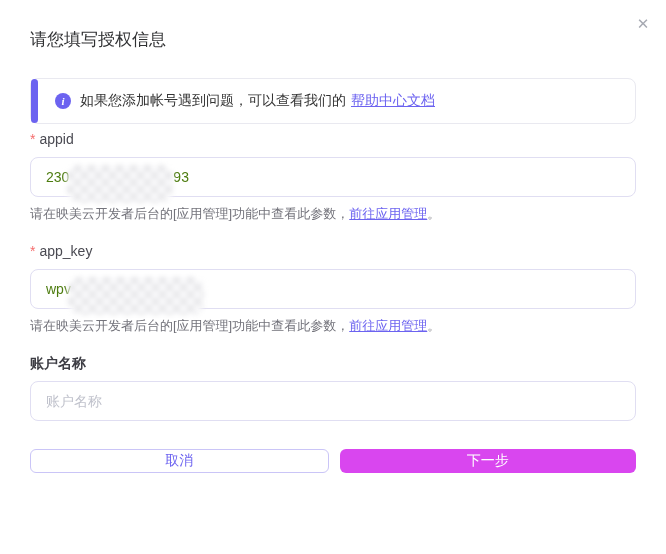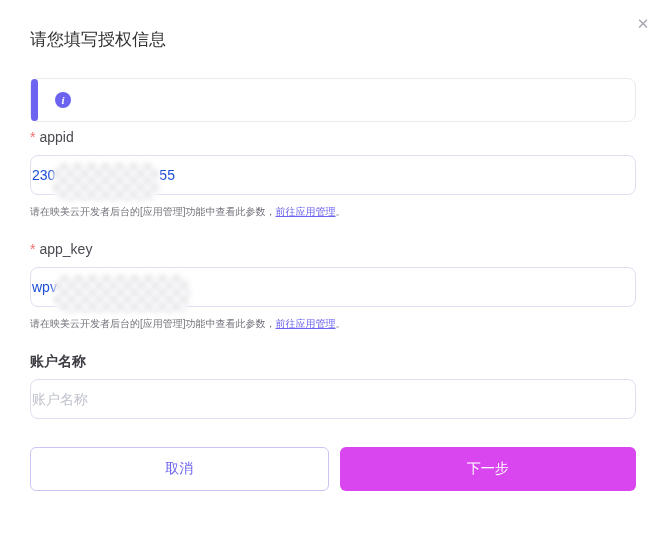--- a/index.html
+++ b/index.html
@@ -84,23 +84,23 @@
   }
   .field-label.bold { font-weight: 600; color: #3d3d44; }
   .req-mark { color: #F56C6C; margin-right: 4px; }
   .input-box {
     margin-top: 9px;
     height: 40px;
     border: 1px solid #e0def2;
     border-radius: 8px;
     display: flex;
     align-items: center;
-    padding: 0 1px;
+    padding: 0 15px;
     font-size: 14px;
-    color: #1d4ed8;
+    color: #4d7c0f;
     width: 100%;
     background: #fff;
   }
   input.input-box {
     outline: none;
   }
   input.input-box::placeholder { color: #c0c2cc; }
   .redact-blob {
     display: inline-block;
     border-radius: 12px;
@@ -110,32 +110,32 @@
     background:
       repeating-conic-gradient(#e7e7ea 0% 25%, #fbfbfc 0% 50%);
     background-size: 14px 14px;
     filter: blur(2.5px);
     z-index: 2;
   }
   .redact-appid { width: 106px; margin: 0 0 0 -2px; }
   .redact-appkey { width: 136px; margin-left: -3px; }
   .helper-text {
     margin-top: 8px;
-    font-size: 10px;
+    font-size: 13px;
     color: #73737b;
     line-height: 18px;
   }
   .footer {
     display: flex;
     gap: 11px;
     margin-top: 28px;
   }
   .btn {
     flex: 1;
-    height: 44px;
+    height: 24px;
     border-radius: 6px;
     font-size: 14px;
     display: flex;
     align-items: center;
     justify-content: center;
     cursor: pointer;
     font-family: "Liberation Sans", sans-serif;
   }
   .btn-cancel {
     background: #fff;
@@ -153,28 +153,29 @@
 
 <div class="close-btn">✕</div>
 
 <div class="modal-body">
 
   <div class="dialog-title">请您填写授权信息</div>
 
   <div class="banner">
     <span class="banner-accent"></span>
     <span class="info-circle">i</span>
+    <span><span>如果您添加帐号遇到问题，可以查看我们的</span><a class="link">帮助中心文档</a></span>
   </div>
 
   <div class="field">
     <div class="field-label"><span class="req-mark">*</span><span>appid</span></div>
     <div class="input-box">
       <span>230</span>
         <span class="redact-blob redact-appid"></span>
-        <span>55</span>
+        <span>93</span>
     </div>
     <div class="helper-text"><span>请在映美云开发者后台的[应用管理]功能中查看此参数，</span><a class="link">前往应用管理</a><span>。</span></div>
   </div>
 
   <div class="field">
     <div class="field-label"><span class="req-mark">*</span><span>app_key</span></div>
     <div class="input-box">
       <span>wpv</span>
         <span class="redact-blob redact-appkey"></span>
         <span></span>

